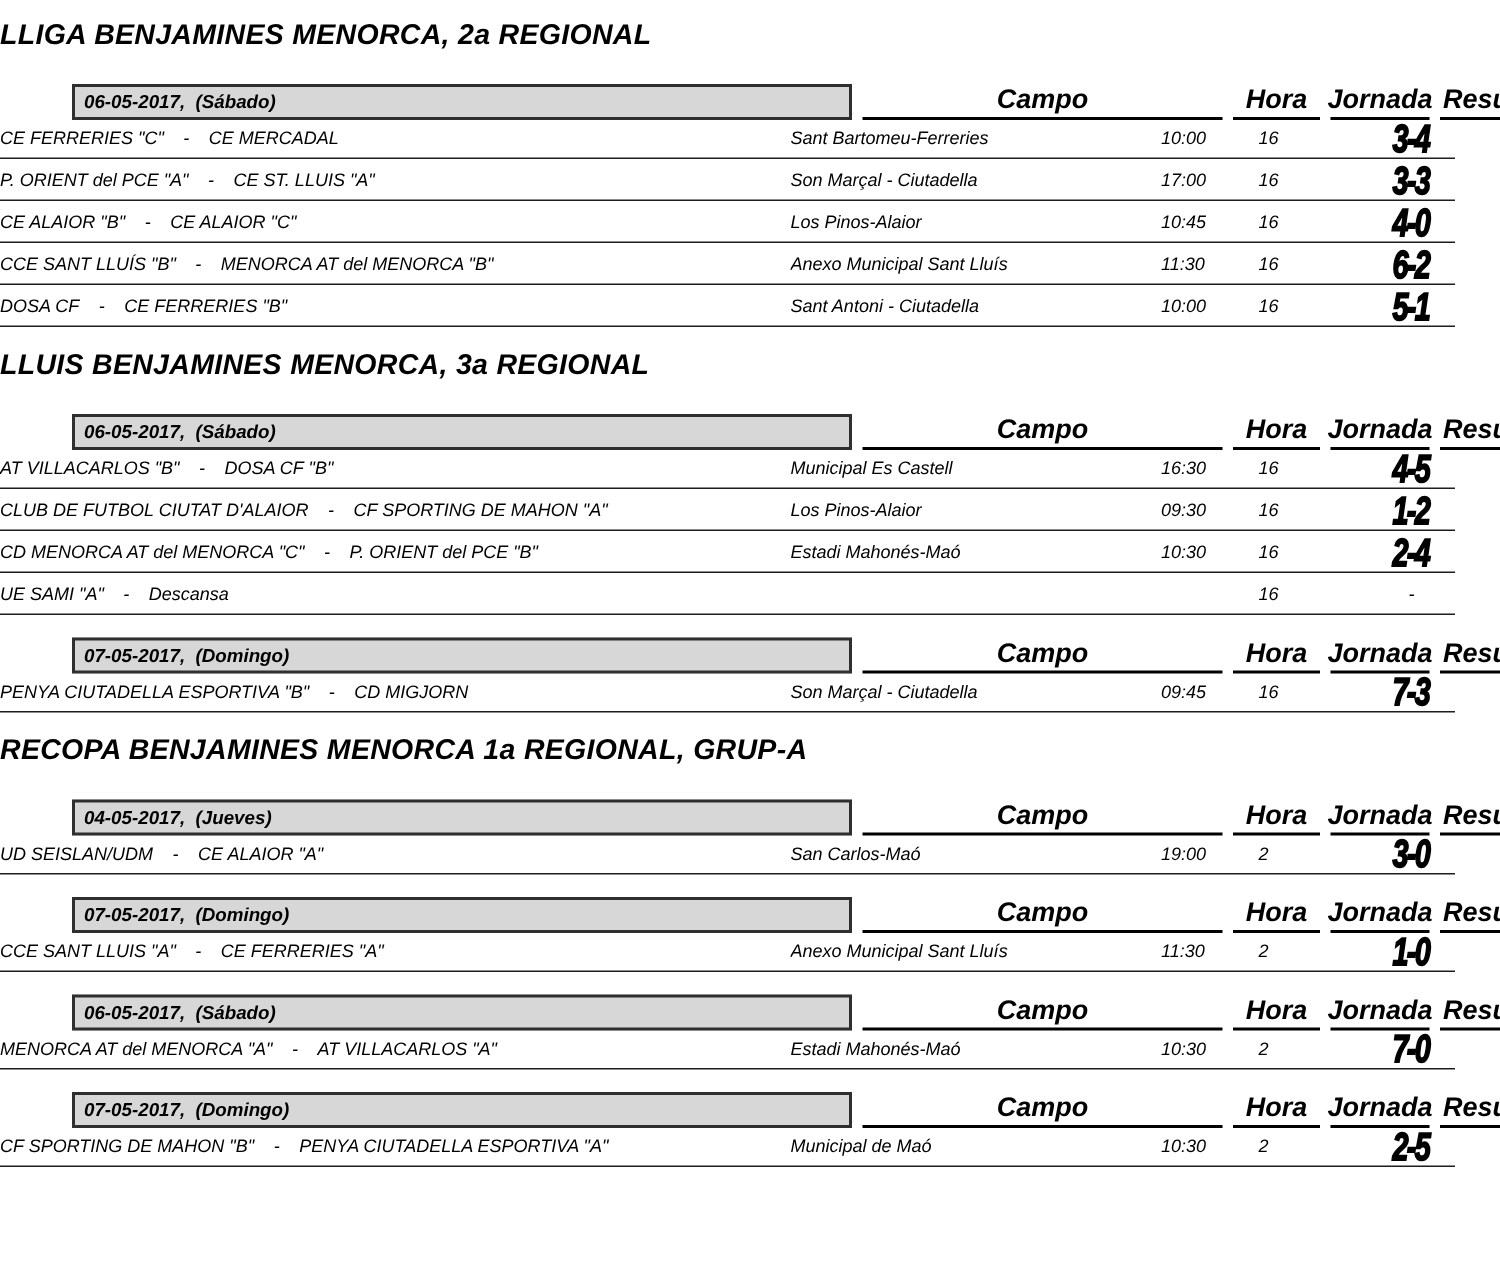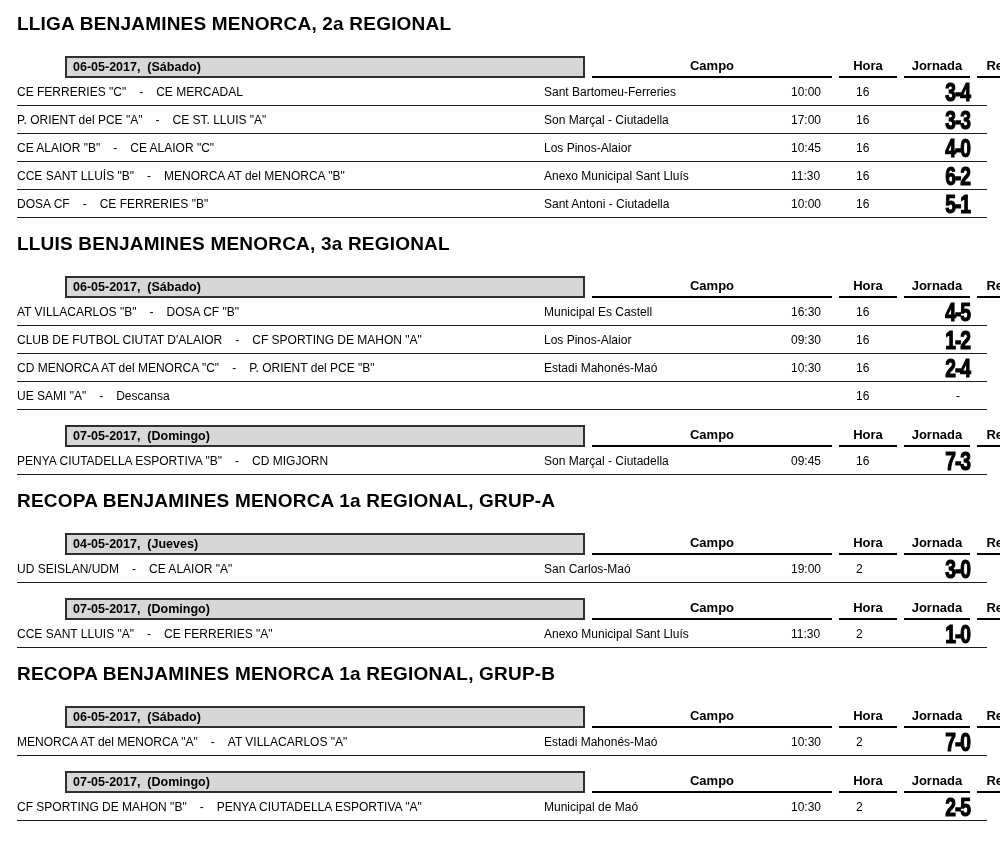--- a/index.html
+++ b/index.html
@@ -2,21 +2,21 @@
 <html><head>
 <meta charset="utf-8">
 <style>
   * { box-sizing: border-box; }
   html, body { margin: 0; padding: 0; }
   body {
     width: 1000px; height: 848px; overflow: hidden;
     background: #ffffff; color: #000;
     font-family: "Liberation Sans", sans-serif;
   }
-  .page { padding: 13px 15px 0 17px; }
+  .page { padding: 13px 15px 0 0; font-style: italic; }
 
   .section-title {
     font-size: 19px; font-weight: bold; line-height: 21px;
     margin: 0 0 22px 0; letter-spacing: 0.2px;
   }
 
   .subtable { margin-bottom: 15px; }
 
   .grid-row {
     display: grid;
@@ -28,21 +28,21 @@
   .thead { height: 22px; align-items: stretch; margin-left: 48px; }
   .datebox {
     background: #d7d7d7;
     border: 2px solid #2f2f2f;
     display: flex; align-items: center;
     padding: 0 6px;
     font-weight: bold; font-size: 12.5px;
     white-space: pre;
   }
   .col-h {
-    font-weight: bold; font-size: 13px;
+    font-weight: bold; font-size: 18px;
     display: flex; align-items: center; justify-content: center;
     border-bottom: 2px solid #000;
     padding-bottom: 1px;
   }
 
   .row {
     height: 28px; align-items: center;
     border-bottom: 1.5px solid #1d1d1d;
     font-size: 12px;
   }
@@ -218,21 +218,20 @@
         <div class="teams"><span>CCE SANT LLUIS "A"</span><span class="sep">-</span><span>CE FERRERIES "A"</span></div>
         <div class="campo">Anexo Municipal Sant Lluís</div>
         <div class="hora">11:30</div>
         <div class="jornada">2</div>
         <div class="resul"><span class="score">1-0</span></div>
       </div>
     </div>
   </div>
 
   <div class="section">
-    <h2 class="section-title">RECOPA BENJAMINES MENORCA 1a REGIONAL, GRUP-B</h2>
 
     <div class="subtable">
       <div class="grid-row thead">
         <div class="datebox"><span>06-05-2017,  (Sábado)</span></div>
         <div class="col-h">Campo</div>
         <div class="col-h">Hora</div>
         <div class="col-h">Jornada</div>
         <div class="col-h">Resul.</div>
       </div>
 

